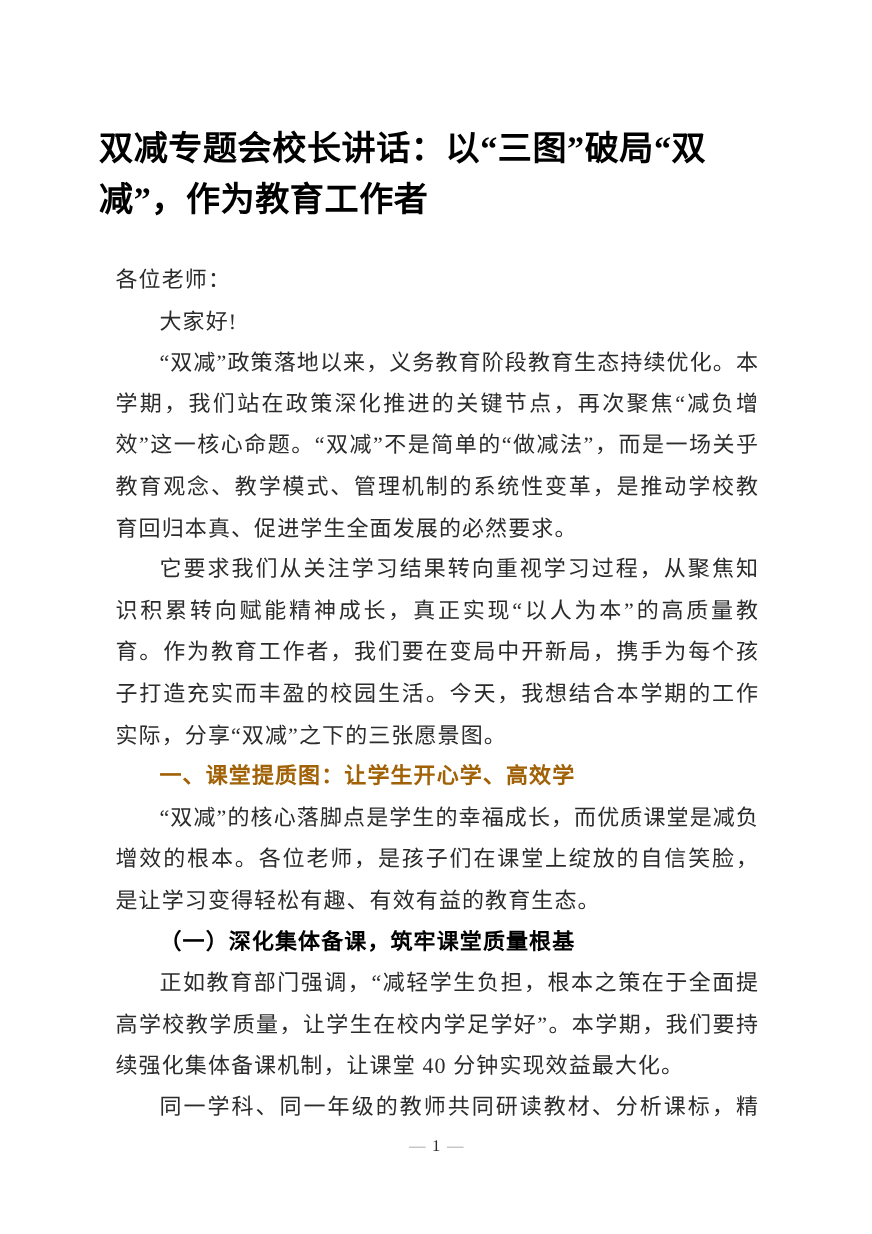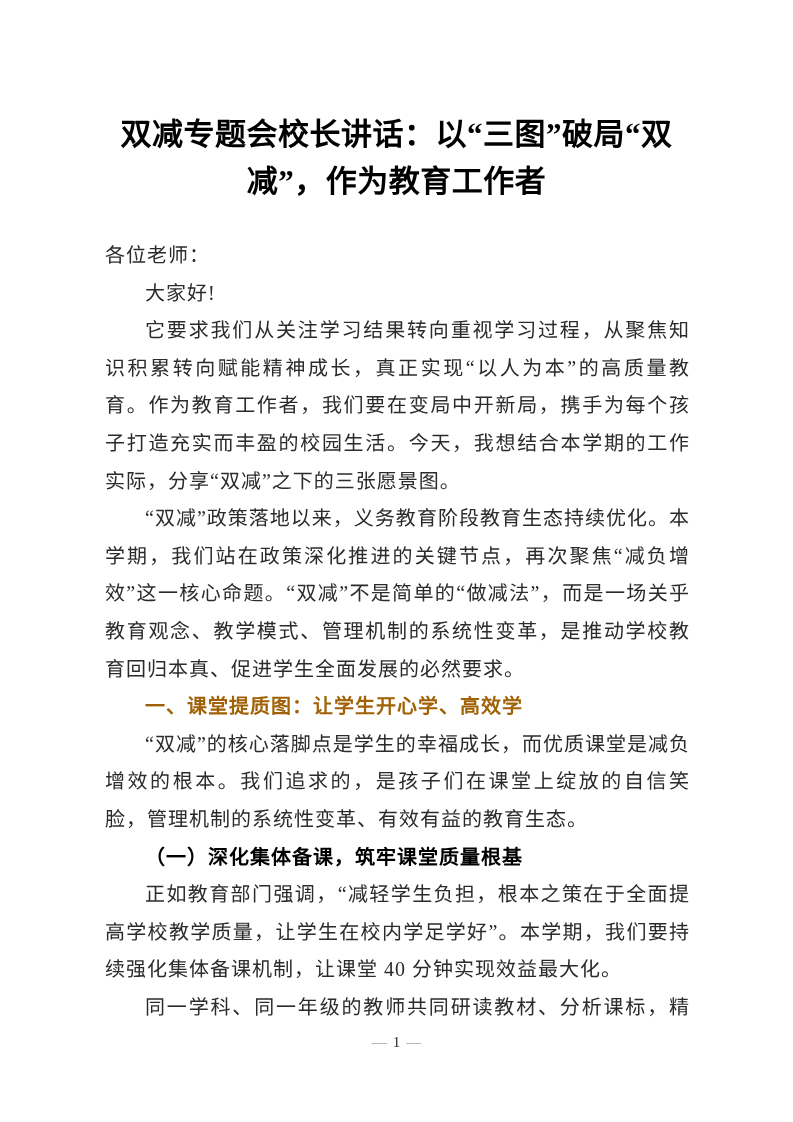--- a/index.html
+++ b/index.html
@@ -11,21 +11,21 @@
     position: relative;
     width: 793px;
     height: 1122px;
     background: #ffffff;
     overflow: hidden;
     font-family: "Liberation Serif", "DejaVu Serif", serif;
     color: #2b2b2b;
   }
   .doc-title {
     margin: 111px 90px 0 90px;
-    text-align: center;
+    text-align: left;
     font-size: 31px;
     line-height: 47px;
     font-weight: 700;
     color: #000000;
     letter-spacing: 0.5px;
   }
   .doc-title .tline {
     display: block;
   }
   .content {
@@ -85,24 +85,24 @@
 <div class="page">
 
   <h1 class="doc-title">
     <span class="tline">双减专题会校长讲话：以“三图”破局“双</span>
     <span class="tline">减”，作为教育工作者</span>
   </h1>
 
   <div class="content">
     <p class="salutation">各位老师：</p>
     <p class="para">大家好!</p>
+    <p class="para">“双减”政策落地以来，义务教育阶段教育生态持续优化。本学期，我们站在政策深化推进的关键节点，再次聚焦“减负增效”这一核心命题。“双减”不是简单的“做减法”，而是一场关乎教育观念、教学模式、管理机制的系统性变革，是推动学校教育回归本真、促进学生全面发展的必然要求。</p>
     <p class="para">它要求我们从关注学习结果转向重视学习过程，从聚焦知识积累转向赋能精神成长，真正实现“以人为本”的高质量教育。作为教育工作者，我们要在变局中开新局，携手为每个孩子打造充实而丰盈的校园生活。今天，我想结合本学期的工作实际，分享“双减”之下的三张愿景图。</p>
-    <p class="para">“双减”政策落地以来，义务教育阶段教育生态持续优化。本学期，我们站在政策深化推进的关键节点，再次聚焦“减负增效”这一核心命题。“双减”不是简单的“做减法”，而是一场关乎教育观念、教学模式、管理机制的系统性变革，是推动学校教育回归本真、促进学生全面发展的必然要求。</p>
     <p class="heading-1">一、课堂提质图：让学生开心学、高效学</p>
-    <p class="para">“双减”的核心落脚点是学生的幸福成长，而优质课堂是减负增效的根本。我们追求的，是孩子们在课堂上绽放的自信笑脸，管理机制的系统性变革、有效有益的教育生态。</p>
+    <p class="para">“双减”的核心落脚点是学生的幸福成长，而优质课堂是减负增效的根本。各位老师，是孩子们在课堂上绽放的自信笑脸，是让学习变得轻松有趣、有效有益的教育生态。</p>
     <p class="heading-2">（一）深化集体备课，筑牢课堂质量根基</p>
     <p class="para">正如教育部门强调，“减轻学生负担，根本之策在于全面提高学校教学质量，让学生在校内学足学好”。本学期，我们要持续强化集体备课机制，让课堂 40 分钟实现效益最大化。</p>
     <p class="para-cont">同一学科、同一年级的教师共同研读教材、分析课标，精</p>
   </div>
 
   <div class="footer">
     <span class="dash">—</span><span class="num">1</span><span class="dash">—</span>
   </div>
 
 </div>

